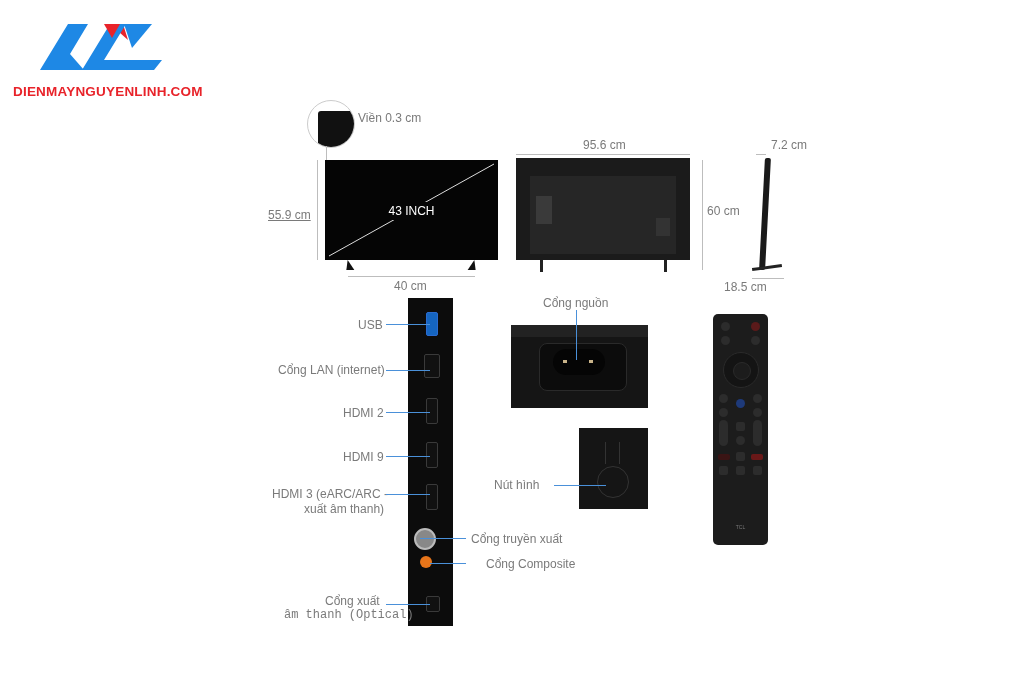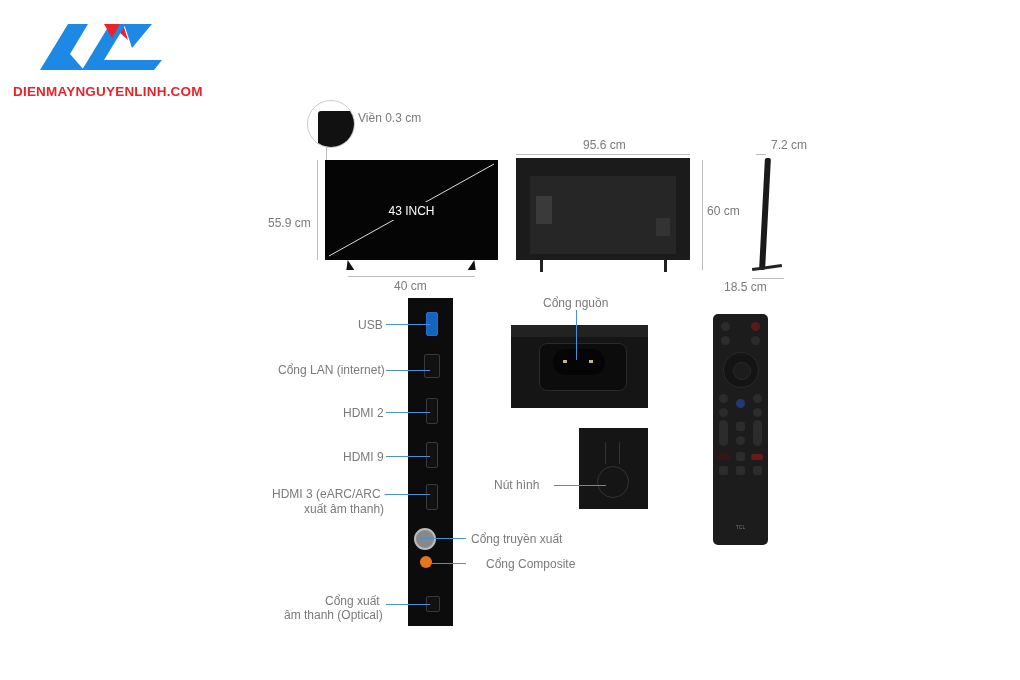--- a/index.html
+++ b/index.html
@@ -45,21 +45,21 @@
 <div class="tv-front">
   <svg class="abs" style="left:0;top:0" width="173" height="100">
     <line x1="4" y1="96" x2="169" y2="4" stroke="#ddd" stroke-width="1"></line>
     <rect x="55" y="42" width="62" height="18" fill="#050505"></rect>
   </svg>
   <div class="abs" style="left:0;width:173px;top:44px;text-align:center;color:#fff;font-size:12px;">43 INCH</div>
 </div>
 <div class="abs" style="left:345px;top:260px;width:0;height:0;border-left:4px solid transparent;border-right:4px solid transparent;border-bottom:10px solid #111;transform:skewX(15deg);"></div>
 <div class="abs" style="left:469px;top:260px;width:0;height:0;border-left:4px solid transparent;border-right:4px solid transparent;border-bottom:10px solid #111;transform:skewX(-15deg);"></div>
 <div class="dim-line-v" style="left:317px;top:160px;height:100px;"></div>
-<div class="lbl r" style="left:268px;top:216px;">55.9 cm</div>
+<div class="lbl r" style="left:268px;top:208px;text-decoration:underline;">55.9 cm</div>
 <div class="dim-line-h" style="left:348px;top:276px;width:127px;"></div>
 <div class="lbl" style="left:394px;top:279px;">40 cm</div>
 
 <div class="dim-line-h" style="left:516px;top:154px;width:174px;"></div>
 <div class="lbl" style="left:583px;top:138px;">95.6 cm</div>
 <div class="tv-back">
   <div class="abs" style="left:14px;top:18px;width:146px;height:78px;background:#262626;"></div>
   <div class="abs" style="left:20px;top:38px;width:16px;height:28px;background:#3a3a3a;"></div>
   <div class="abs" style="left:140px;top:60px;width:14px;height:18px;background:#333;"></div>
 </div>
@@ -102,21 +102,21 @@
 <div class="lbl r" style="left:304px;top:502px;">xuất âm thanh)</div>
 <div class="blue-line" style="left:386px;top:494px;width:44px;"></div>
 
 <div class="blue-line" style="left:420px;top:538px;width:46px;"></div>
 <div class="lbl" style="left:471px;top:532px;">Cổng truyền xuất</div>
 
 <div class="blue-line" style="left:430px;top:563px;width:36px;"></div>
 <div class="lbl" style="left:471px;top:557px;margin-left:15px;">Cổng Composite</div>
 
 <div class="lbl r" style="left:325px;top:594px;">Cổng xuất</div>
-<div class="lbl r" style="left:284px;top:608px;">âm thanh (Optical)</div>
+<div class="lbl r" style="left:284px;top:608px;font-family:Liberation Mono, monospace;">âm thanh (Optical)</div>
 <div class="blue-line" style="left:386px;top:604px;width:44px;"></div>
 
 <div class="lbl" style="left:543px;top:296px;">Cổng nguồn</div>
 <div class="photo" style="left:511px;top:325px;width:137px;height:83px;">
   <div class="abs" style="left:0;top:0;width:137px;height:12px;background:#222;"></div>
   <div class="abs" style="left:28px;top:18px;width:86px;height:46px;border-radius:8px;background:#0c0c0c;border:1px solid #2a2a2a;"></div>
   <div class="abs" style="left:42px;top:24px;width:52px;height:26px;border-radius:13px;background:#050505;"></div>
   <div class="abs" style="left:52px;top:35px;width:4px;height:3px;background:#c9b48a;"></div>
   <div class="abs" style="left:78px;top:35px;width:4px;height:3px;background:#c9b48a;"></div>
 </div>

